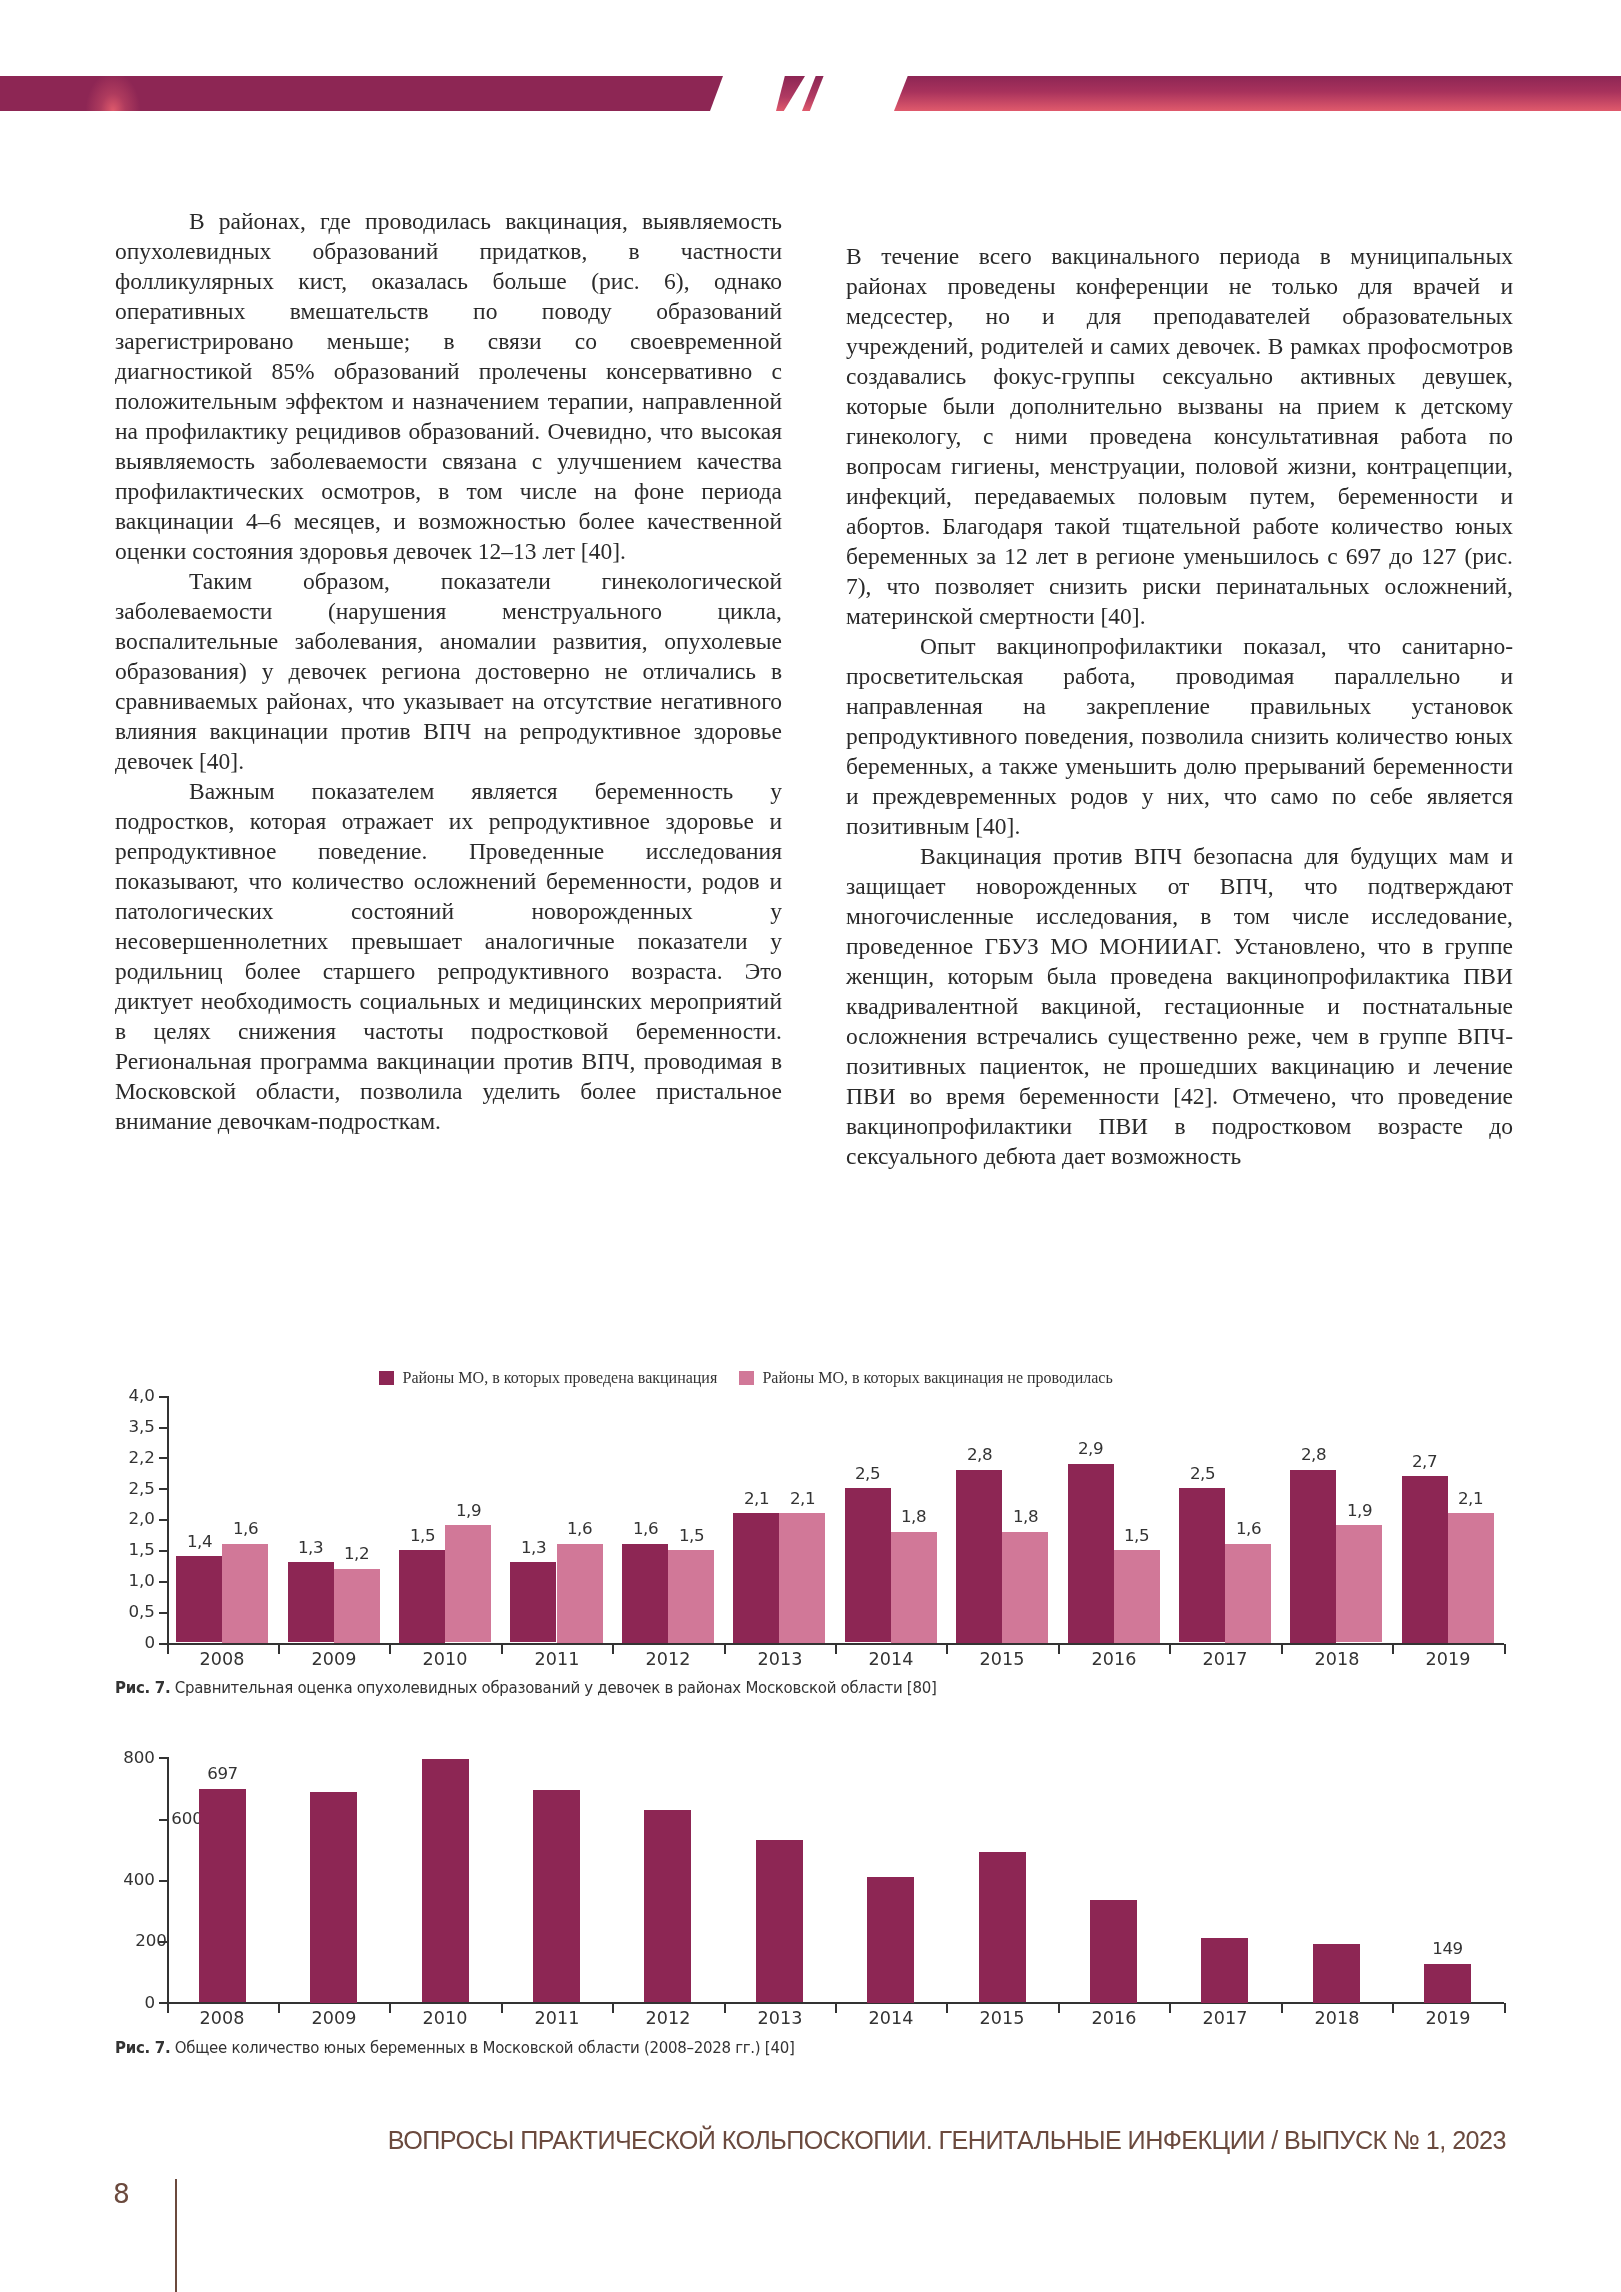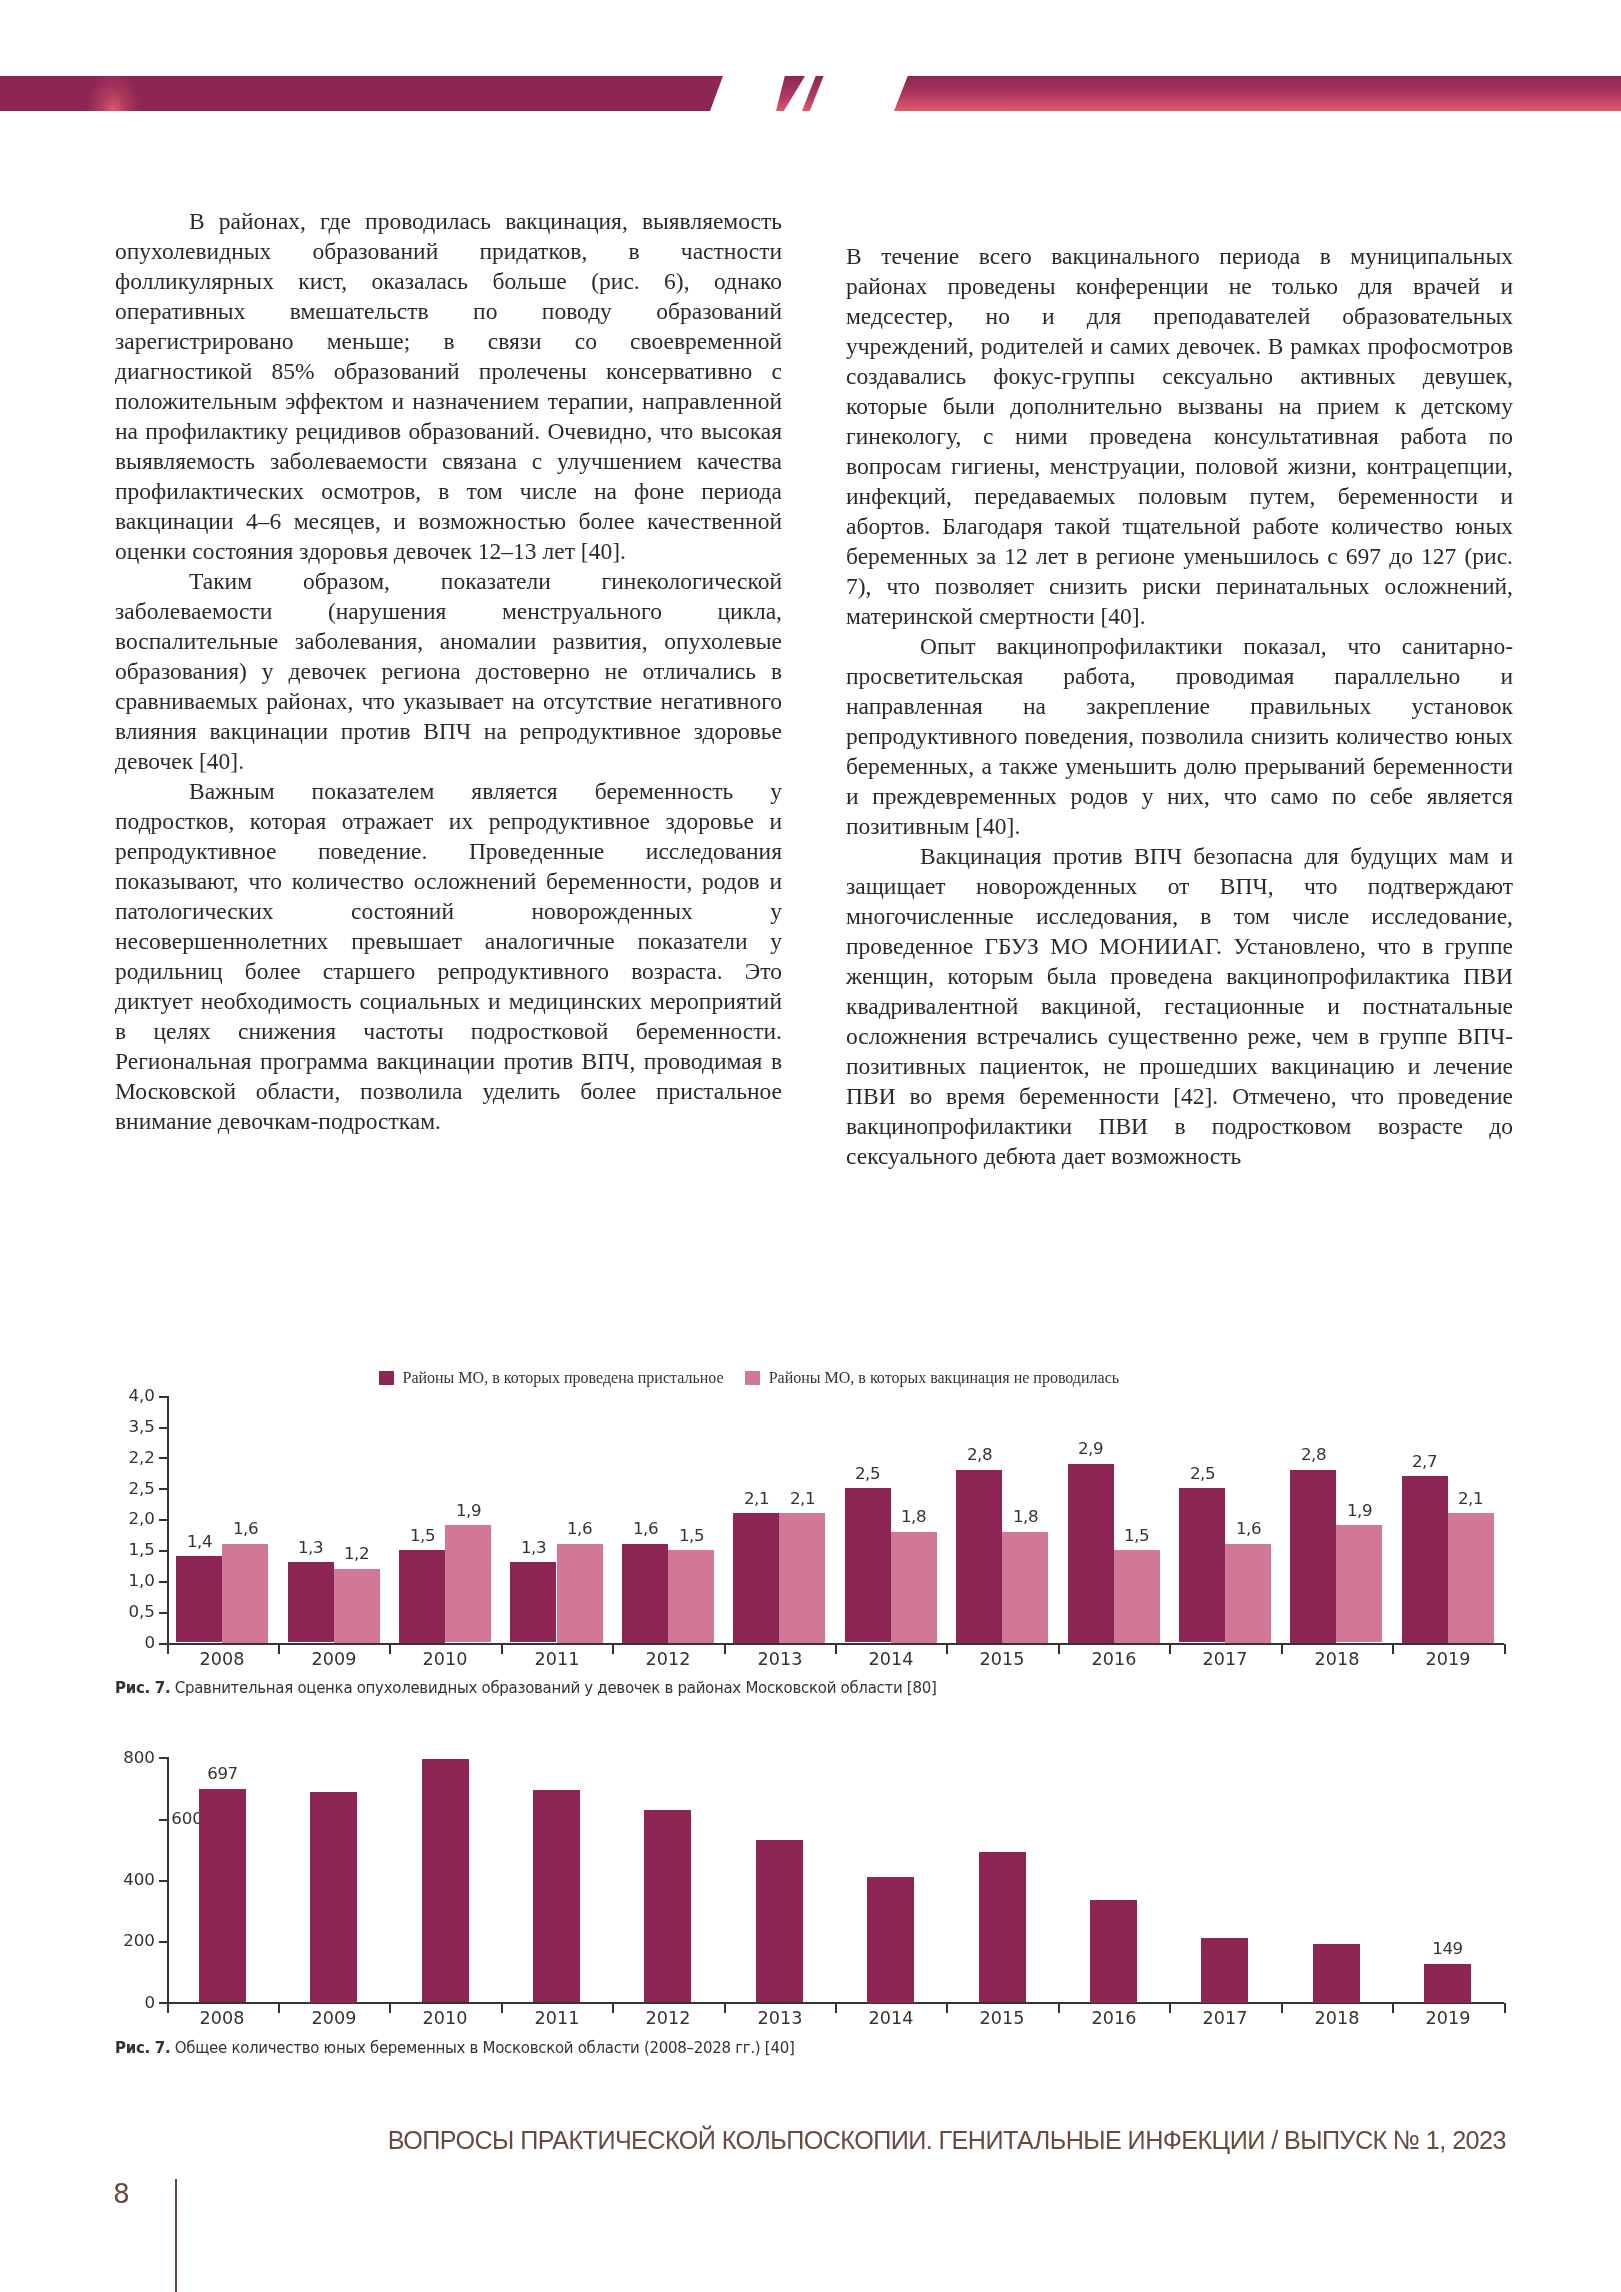--- a/index.html
+++ b/index.html
@@ -76,21 +76,21 @@
 </div>
 <div class="col col-right">
   <p>В течение всего вакцинального периода в муниципальных районах проведены конференции не только для врачей и медсестер, но и для преподавателей образовательных учреждений, родителей и самих девочек. В рамках профосмотров создавались фокус-группы сексуально активных девушек, которые были дополнительно вызваны на прием к детскому гинекологу, с ними проведена консультативная работа по вопросам гигиены, менструации, половой жизни, контрацепции, инфекций, передаваемых половым путем, беременности и абортов. Благодаря такой тщательной работе количество юных беременных за 12 лет в регионе уменьшилось с 697 до 127 (рис. 7), что позволяет снизить риски перинатальных осложнений, материнской смертности [40].</p>
   <p class="ind">Опыт вакцинопрофилактики показал, что санитарно-просветительская работа, проводимая параллельно и направленная на закрепление правильных установок репродуктивного поведения, позволила снизить количество юных беременных, а также уменьшить долю прерываний беременности и преждевременных родов у них, что само по себе является позитивным [40].</p>
   <p class="ind">Вакцинация против ВПЧ безопасна для будущих мам и защищает новорожденных от ВПЧ, что подтверждают многочисленные исследования, в том числе исследование, проведенное ГБУЗ МО МОНИИАГ. Установлено, что в группе женщин, которым была проведена вакцинопрофилактика ПВИ квадривалентной вакциной, гестационные и постнатальные осложнения встречались существенно реже, чем в группе ВПЧ-позитивных пациенток, не прошедших вакцинацию и лечение ПВИ во время беременности [42]. Отмечено, что проведение вакцинопрофилактики ПВИ в подростковом возрасте до сексуального дебюта дает возможность</p>
 </div>
 
 <div class="legend">
   <div class="legend-item">
     <span class="legend-swatch" style="background:#8d2654"></span>
-    <span>Районы МО, в которых проведена пристальное</span>
+    <span>Районы МО, в которых проведена вакцинация</span>
   </div>
   <div class="legend-item">
     <span class="legend-swatch" style="background:#d17898"></span>
     <span>Районы МО, в которых вакцинация не проводилась</span>
   </div>
 </div>
 <div class="chart" id="chart6" style="left:0;top:0;width:1621px;height:1686px;">
     <div class="axis-y" style="left: 167px; top: 1396px; height: 248px;"></div>
     <div class="axis-x" style="left: 167px; top: 1643px; width: 1337px;"></div>
     <div class="ytick" style="left: 159px; top: 1643px;"></div>
@@ -186,21 +186,21 @@
     <div class="vlab" style="left: 1441px; top: 1488px;">2,1</div>
   </div>
 <div class="caption" style="top:1679px;"><b>Рис. 7.</b><span> Сравнительная оценка опухолевидных образований у девочек в районах Московской области [80]</span></div>
 
 <div class="chart" id="chart7" style="left:0;top:0;width:1621px;height:2039px;">
     <div class="axis-y" style="left: 167px; top: 1757px; height: 246px;"></div>
     <div class="axis-x" style="left: 167px; top: 2002px; width: 1337px;"></div>
     <div class="ytick" style="left: 159px; top: 2002px;"></div>
     <div class="ylab" style="left: 116px; top: 1994px;">0</div>
     <div class="ytick" style="left: 159px; top: 1941px;"></div>
-    <div class="ylab" style="left: 116px; top: 1932px;">200</div>
+    <div class="ylab" style="left: 128px; top: 1932px;">200</div>
     <div class="ytick" style="left: 159px; top: 1880px;"></div>
     <div class="ylab" style="left: 116px; top: 1871px;">400</div>
     <div class="ytick" style="left: 159px; top: 1819px;"></div>
     <div class="ylab" style="left: 116px; top: 1810px; margin-left: 48px;">600</div>
     <div class="ytick" style="left: 159px; top: 1757px;"></div>
     <div class="ylab" style="left: 116px; top: 1749px;">800</div>
     <div class="xtick" style="left: 167px; top: 2003px;"></div>
     <div class="xtick" style="left: 278px; top: 2003px;"></div>
     <div class="xtick" style="left: 389px; top: 2003px;"></div>
     <div class="xtick" style="left: 501px; top: 2003px;"></div>

